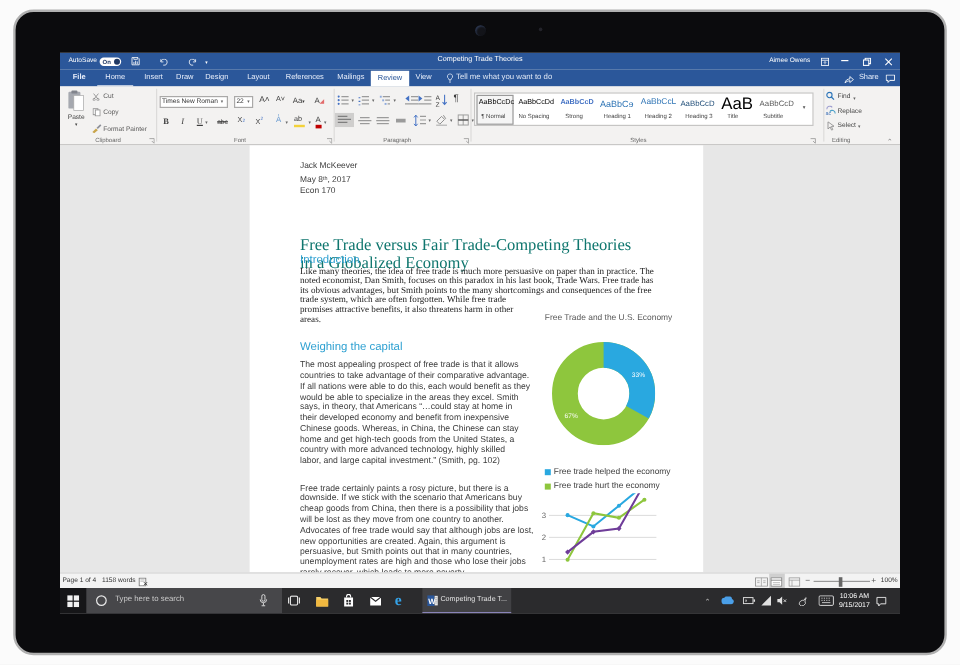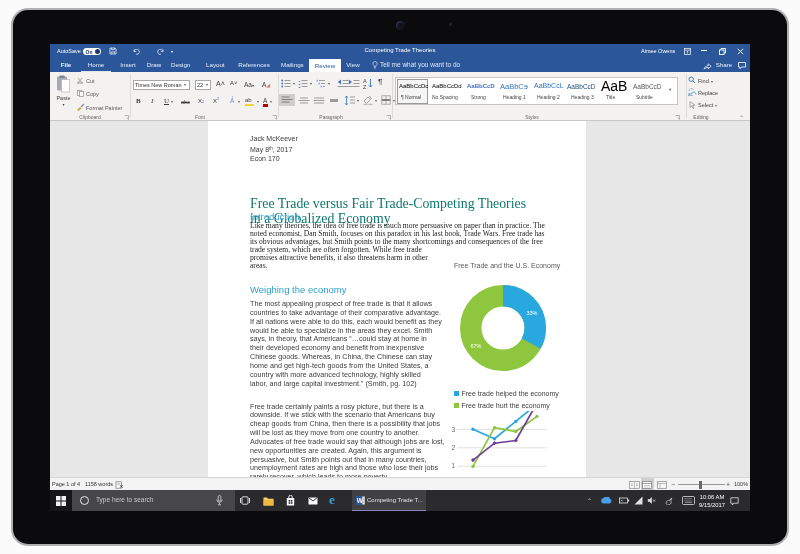--- a/index.html
+++ b/index.html
@@ -269,21 +269,21 @@
     <div class="glabel" style="left:621px;">Editing</div>
     <span class="abs" style="left:689px;top:42px;color:#777;font-size:6px;">⌃</span>
   </div>
   <div id="docarea" class="abs">
     <div id="page"></div>
     <div class="abs" style="left:200px;top:13px;font-size:7px;color:#3b3b3b;line-height:9.7px;">Jack McKeever<br>May 8<span style="font-size:4.5px;vertical-align:2px;">th</span>, 2017<br>Econ 170</div>
     <div class="abs" style="left:200px;top:49.5px;font-family:'Liberation Serif',serif;font-size:13.8px;color:#0f766e;line-height:15.5px;margin-top:25px;">Free Trade versus Fair Trade-Competing Theories<br>in a Globalized Economy</div>
     <div class="abs" style="left:200px;top:89.5px;font-size:9.5px;color:#2da0d1;">Introduction</div>
     <div class="abs" style="left:200px;top:101px;font-family:'Liberation Serif',serif;font-size:7.6px;color:#1d1d1d;line-height:7.9px;">Like many theories, the idea of free trade is much more persuasive on paper than in practice. The<br>noted economist, Dan Smith, focuses on this paradox in his last book, Trade Wars. Free trade has<br>its obvious advantages, but Smith points to the many shortcomings and consequences of the free<br>trade system, which are often forgotten. While free trade<br>promises attractive benefits, it also threatens harm in other<br>areas.</div>
     <div class="abs" style="left:404px;top:140.5px;font-size:7px;color:#595959;">Free Trade and the U.S. Economy</div>
-    <div class="abs" style="left:200px;top:163px;font-size:9.5px;color:#2da0d1;">Weighing the economy</div>
+    <div class="abs" style="left:200px;top:163px;font-size:9.5px;color:#2da0d1;">Weighing the capital</div>
     <div class="abs" style="left:200px;top:179px;font-size:7.2px;color:#3c3c3c;line-height:8.85px;">The most appealing prospect of free trade is that it allows<br>countries to take advantage of their comparative advantage.<br>If all nations were able to do this, each would benefit as they<br>would be able to specialize in the areas they excel. Smith<br>says, in theory, that Americans “…could stay at home in<br>their developed economy and benefit from inexpensive<br>Chinese goods. Whereas, in China, the Chinese can stay<br>home and get high-tech goods from the United States, a<br>country with more advanced technology, highly skilled<br>labor, and large capital investment.” (Smith, pg. 102)</div>
     <div class="abs" style="left:200px;top:281.5px;font-size:7.2px;color:#3c3c3c;line-height:8.85px;">Free trade certainly paints a rosy picture, but there is a<br>downside. If we stick with the scenario that Americans buy<br>cheap goods from China, then there is a possibility that jobs<br>will be lost as they move from one country to another.<br>Advocates of free trade would say that although jobs are lost,<br>new opportunities are created. Again, this argument is<br>persuasive, but Smith points out that in many countries,<br>unemployment rates are high and those who lose their jobs<br>rarely recover, which leads to more poverty</div>
     <svg class="abs" style="left:410px;top:163.5px;" width="86" height="86" viewBox="0 0 86 86">
       <circle cx="43" cy="43" r="32.25" fill="none" stroke="#8ec63d" stroke-width="21.5"></circle>
       <circle cx="43" cy="43" r="32.25" fill="none" stroke="#29a8e0" stroke-width="21.5" stroke-dasharray="66.87 135.76" transform="rotate(-90 43 43)"></circle>
       <text x="66.5" y="29.5" font-size="5.5" fill="#fff">33%</text>
       <text x="10.5" y="63" font-size="5.5" fill="#fff">67%</text>
     </svg>
     <text></text>
     <span class="abs" style="left:404px;top:269.5px;width:5px;height:5px;background:#29a8e0;"></span>

